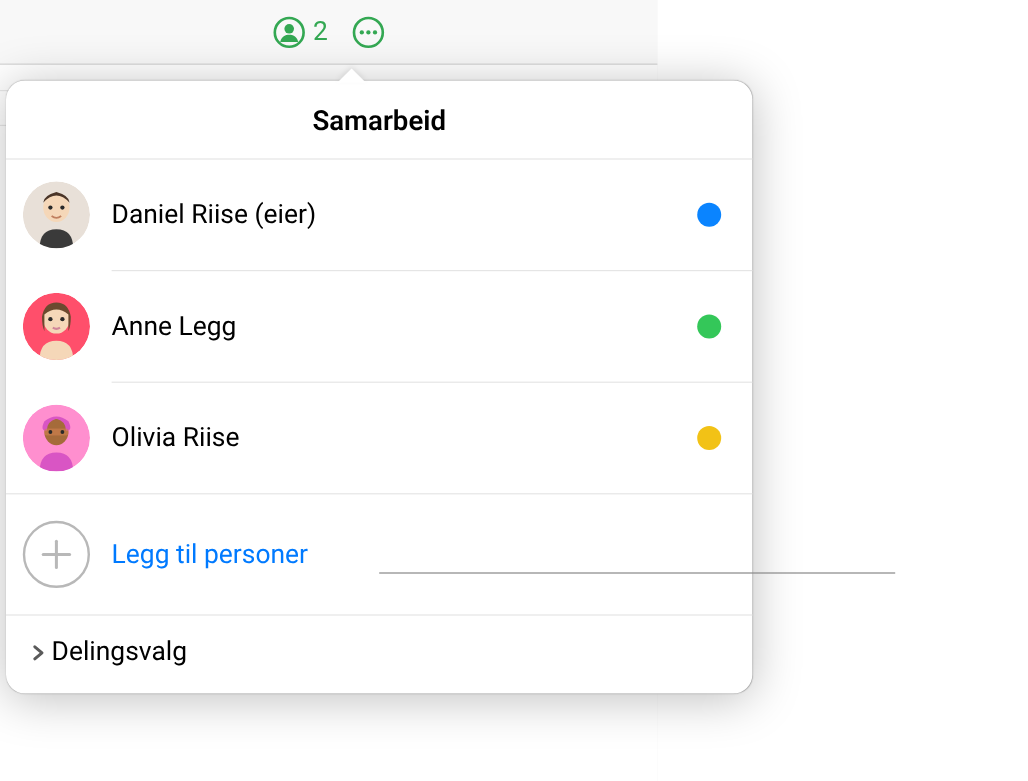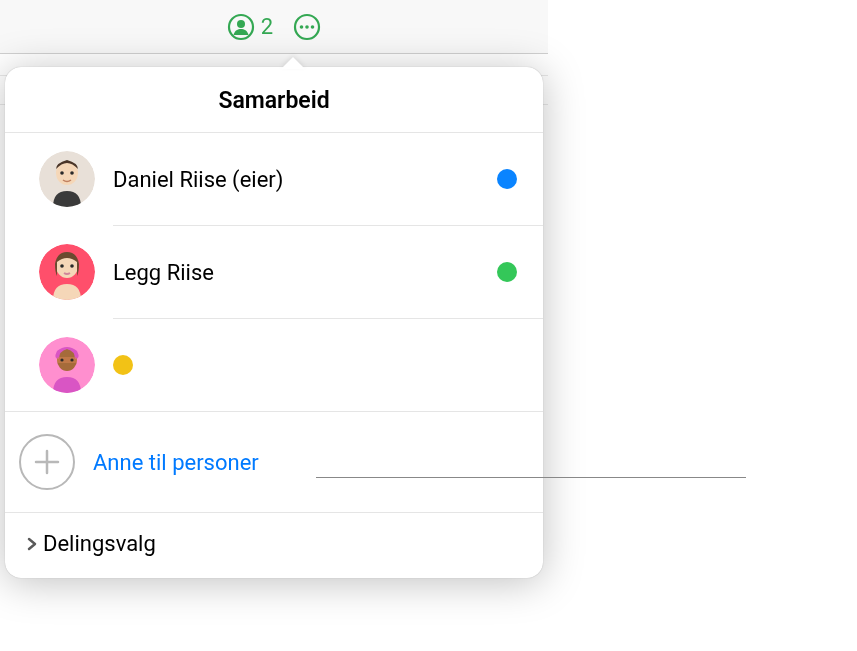--- a/index.html
+++ b/index.html
@@ -63,21 +63,21 @@
       width: 100%;
       height: 30px;
       border-top: 1px solid #e8e8e8;
       border-bottom: 1px solid #e8e8e8;
       background: linear-gradient(to right, transparent 89px, #e8e8e8 89px, #e8e8e8 90px, transparent 90px);
     }
     .popover {
       position: absolute;
       top: 67px;
       left: 5px;
-      width: 538px;
+      width: 622px;
       background: #ffffff;
       border-radius: 16px;
       box-shadow: 0 4px 40px rgba(0,0,0,0.25), 0 0 1px rgba(0,0,0,0.3);
       z-index: 10;
     }
     .popover-arrow {
       position: absolute;
       top: -10px;
       left: 276px;
       width: 0;
@@ -90,21 +90,20 @@
     .popover-header {
       text-align: center;
       padding: 20px 0 18px;
       font-size: 23px;
       font-weight: 600;
       color: #000;
       border-bottom: 1px solid #e5e5e5;
     }
     .people-list {
       list-style: none;
-      padding-left: 20px;
     }
     .person-row {
       display: flex;
       align-items: center;
       padding: 18px 26px 18px 14px;
       gap: 18px;
       cursor: pointer;
     }
     .person-row-inner-divider {
       margin-left: 88px;
@@ -261,48 +260,49 @@
         <svg viewBox="0 0 56 56">
           <circle cx="28" cy="28" r="28" fill="#ff4f6b"></circle>
           <ellipse cx="28" cy="22" rx="11" ry="12" fill="#f5d7b8"></ellipse>
           <path d="M16 20 Q18 8 28 8 Q38 8 40 20 Q40 28 38 32 L38 18 Q28 10 18 18 L18 32 Q16 28 16 20" fill="#6b4a2f"></path>
           <circle cx="23" cy="22" r="1.8" fill="#2a2a2a"></circle>
           <circle cx="33" cy="22" r="1.8" fill="#2a2a2a"></circle>
           <path d="M25 29 Q28 31 31 29" stroke="#d0869a" stroke-width="1.8" fill="none"></path>
           <path d="M14 56 Q14 40 28 40 Q42 40 42 56 Z" fill="#f5d7b8"></path>
         </svg>
       </span>
-      <span class="person-name">Legg Riise</span>
+      <span class="person-name">Anne Legg</span>
       <span class="status-dot" style="background:#34c759"></span>
     </li>
     <div class="person-row-inner-divider"></div>
     <li class="person-row">
       <span class="avatar">
         <svg viewBox="0 0 56 56">
           <circle cx="28" cy="28" r="28" fill="#ff8fcf"></circle>
           <ellipse cx="28" cy="23" rx="10" ry="11" fill="#a56b3a"></ellipse>
           <path d="M18 14 Q28 6 38 14 Q42 22 36 22 Q36 14 28 12 Q20 14 20 22 Q14 22 18 14" fill="#d955c4"></path>
           <rect x="18" y="20" width="20" height="6" rx="2" fill="#d08050" opacity="0.6"></rect>
           <circle cx="23" cy="23" r="1.6" fill="#2a2a2a"></circle>
           <circle cx="33" cy="23" r="1.6" fill="#2a2a2a"></circle>
           <path d="M14 56 Q14 40 28 40 Q42 40 42 56 Z" fill="#d955c4"></path>
         </svg>
       </span>
+      <span class="person-name">Olivia Riise</span>
       <span class="status-dot" style="background:#f2c216"></span>
     </li>
   </ul>
 
   <div class="add-row">
     <span class="add-icon">
       <svg viewBox="0 0 30 30" width="30" height="30">
         <line x1="15" y1="4" x2="15" y2="26" stroke="#b8b8b8" stroke-width="2.5" stroke-linecap="round"></line>
         <line x1="4" y1="15" x2="26" y2="15" stroke="#b8b8b8" stroke-width="2.5" stroke-linecap="round"></line>
       </svg>
     </span>
-    <span class="add-label">Anne til personer</span>
+    <span class="add-label">Legg til personer</span>
   </div>
 
   <div class="sharing-options">
     <div class="sharing-header">
       <span class="chevron-icon">
         <svg viewBox="0 0 18 18">
           <path d="M6 4 L12 9 L6 14" stroke="#5a5a5a" stroke-width="2.5" fill="none" stroke-linecap="round" stroke-linejoin="round"></path>
         </svg>
       </span>
       <span class="sharing-title">Delingsvalg</span>

